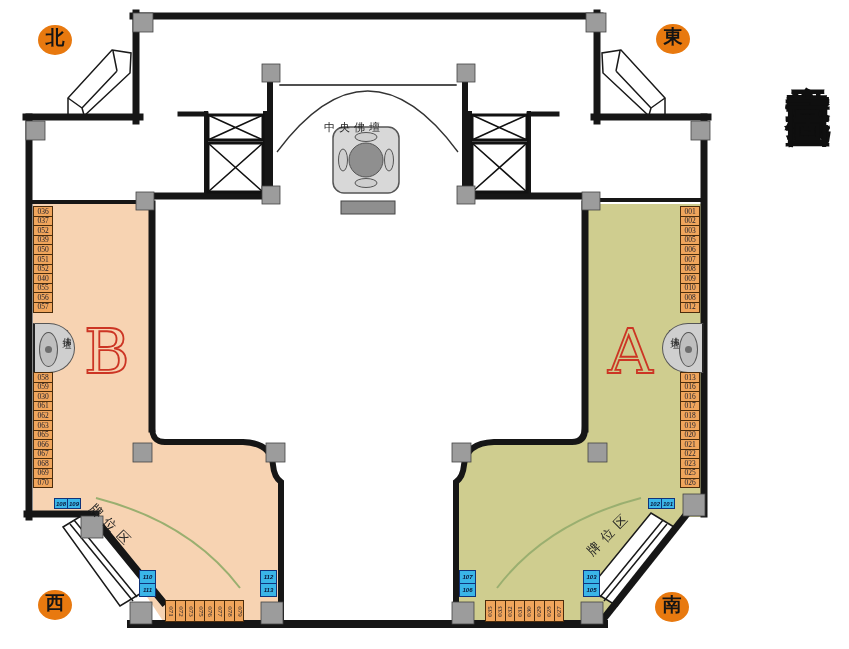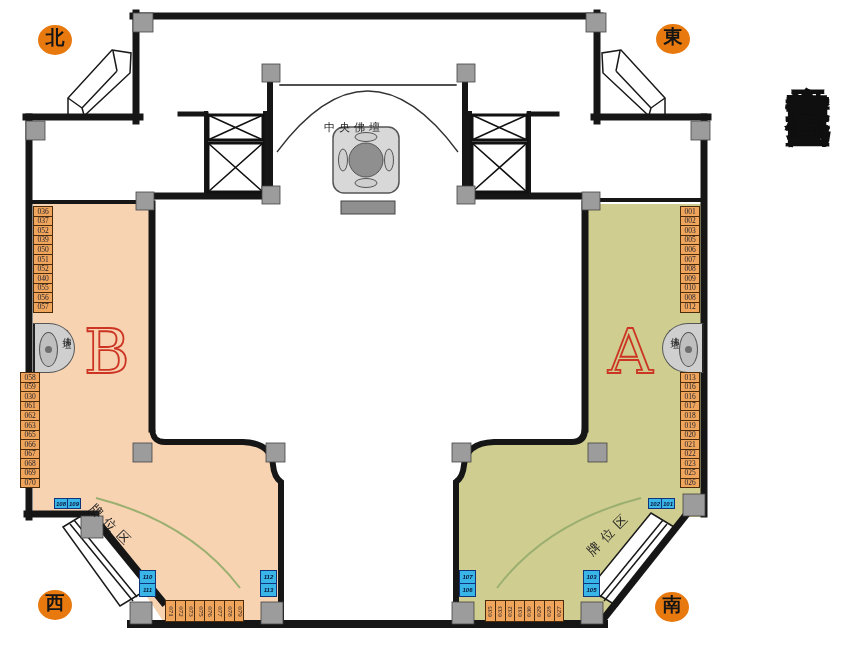--- a/index.html
+++ b/index.html
@@ -219,21 +219,21 @@
       <div class="cell">
         <span>055</span>
       </div>
       <div class="cell">
         <span>056</span>
       </div>
       <div class="cell">
         <span>057</span>
       </div>
     </div>
-  <div class="strip col" style="left:20px;top:373px">
+  <div class="strip col" style="left:33px;top:373px">
       <div class="cell">
         <span>058</span>
       </div>
       <div class="cell">
         <span>059</span>
       </div>
       <div class="cell">
         <span>030</span>
       </div>
       <div class="cell">

